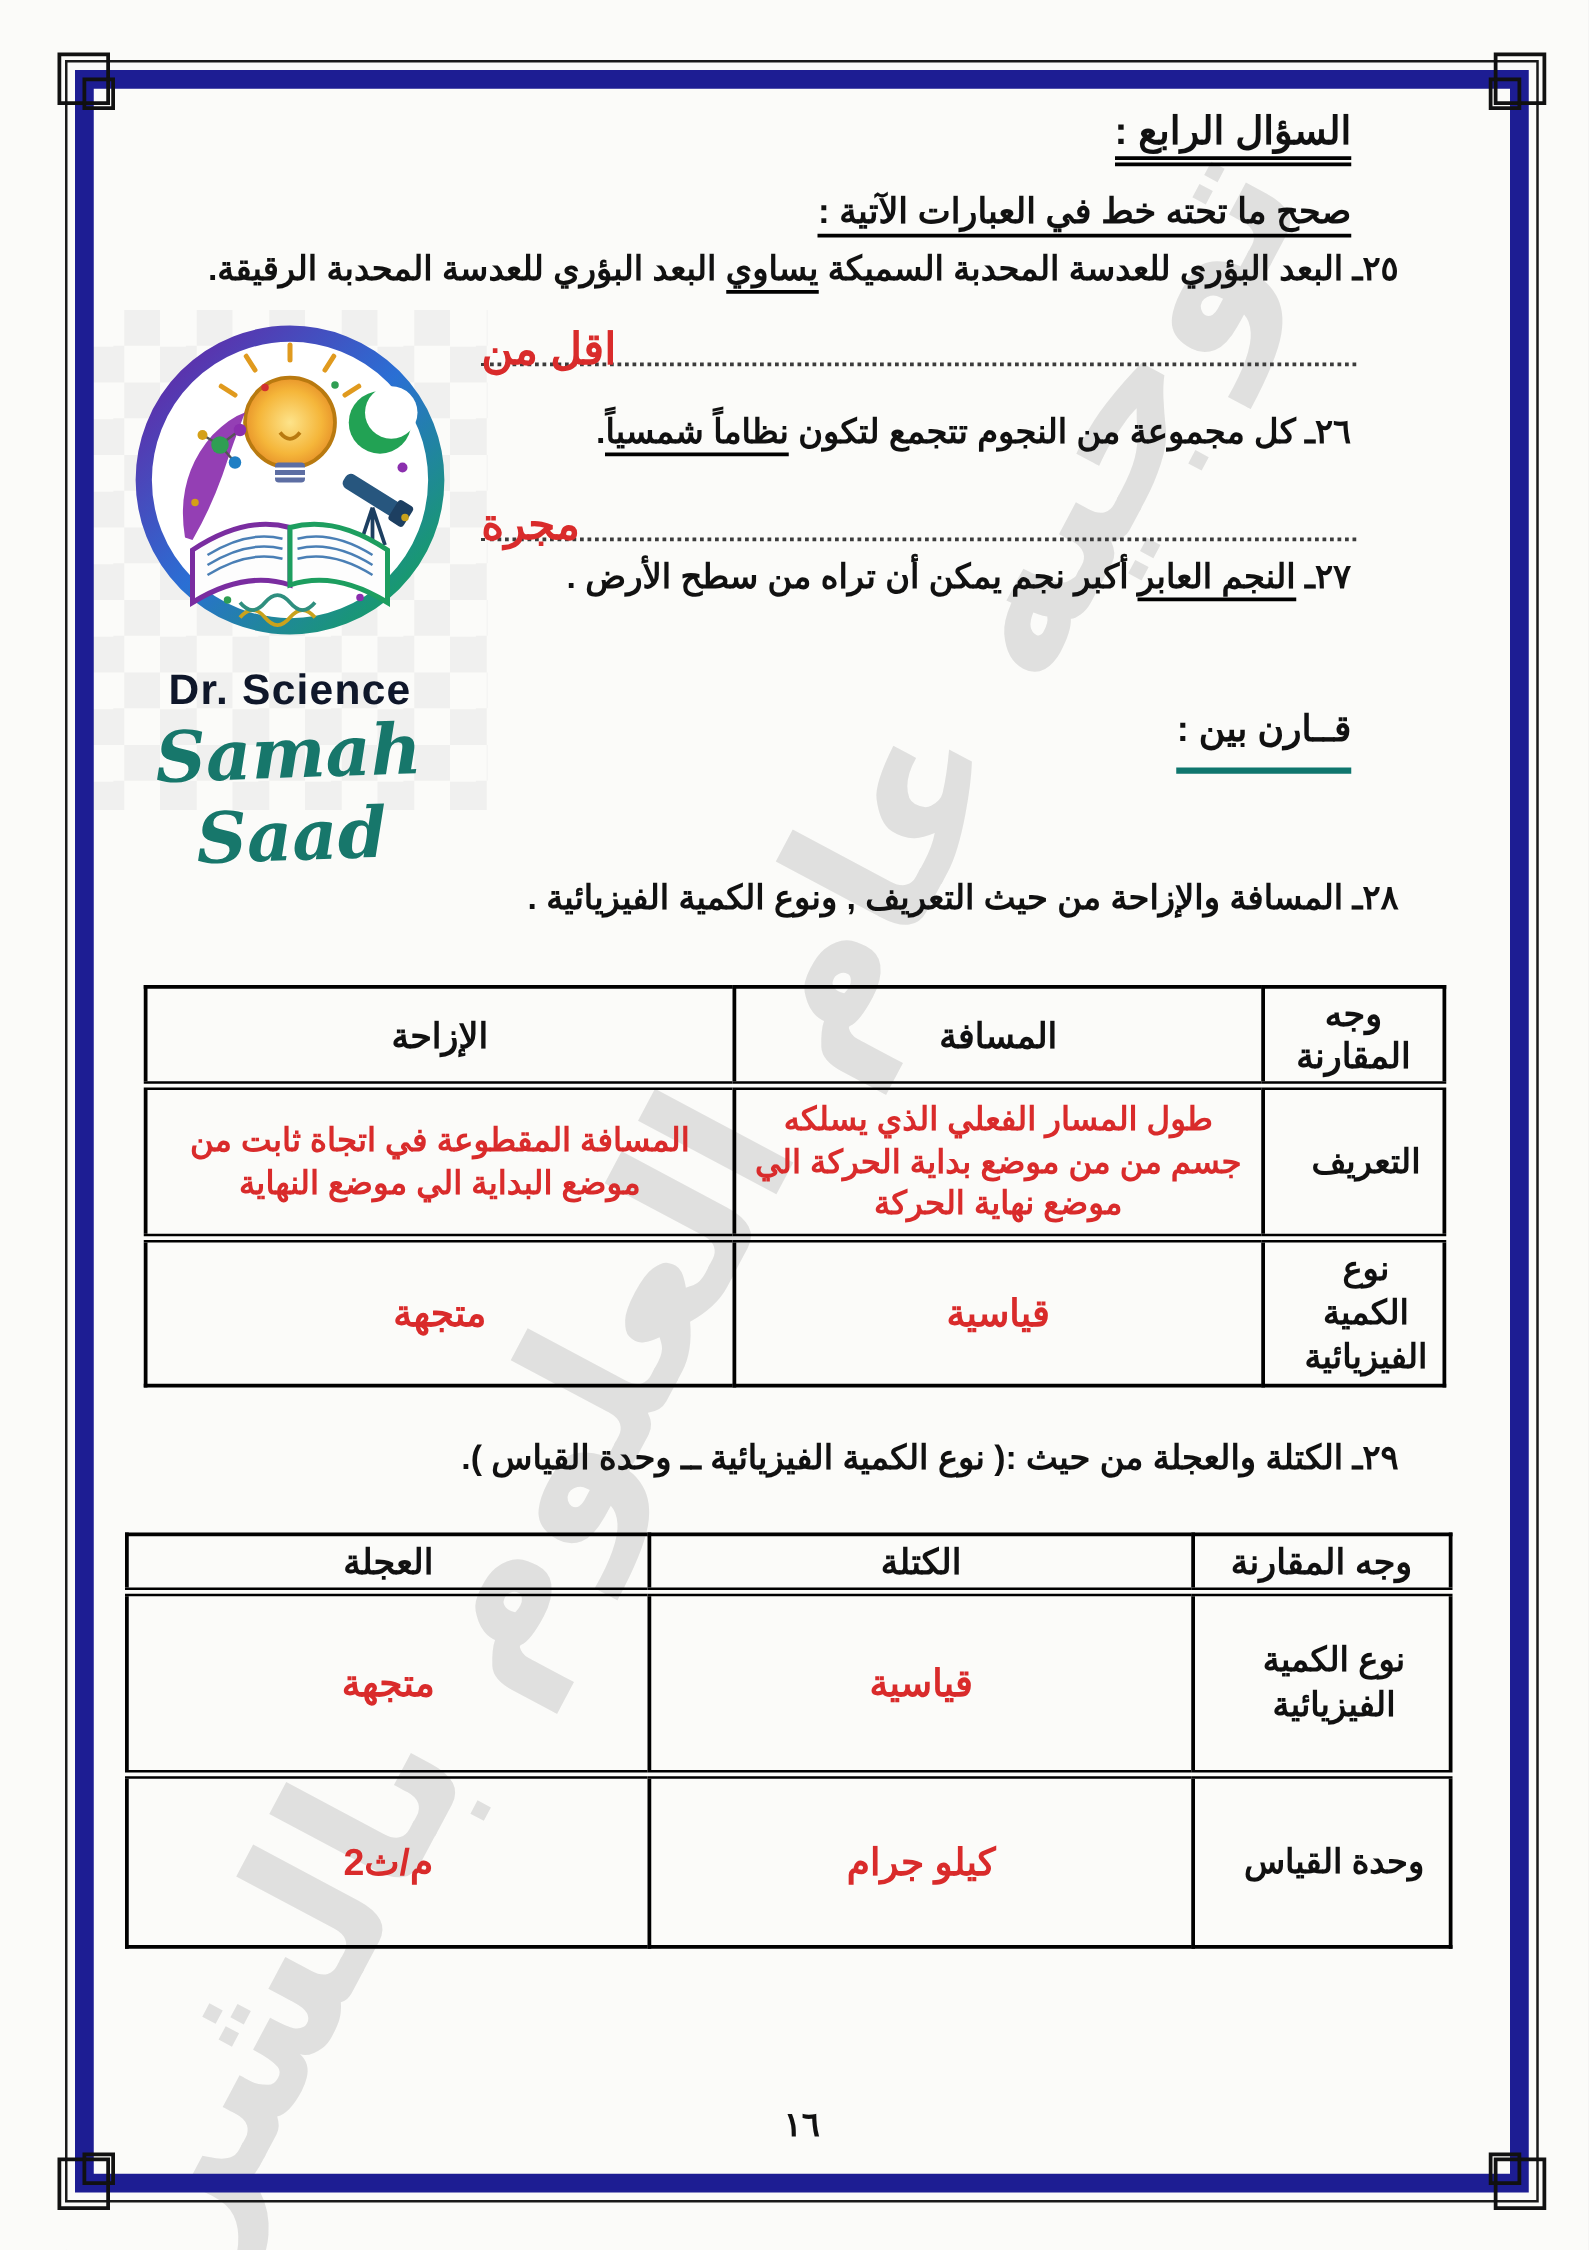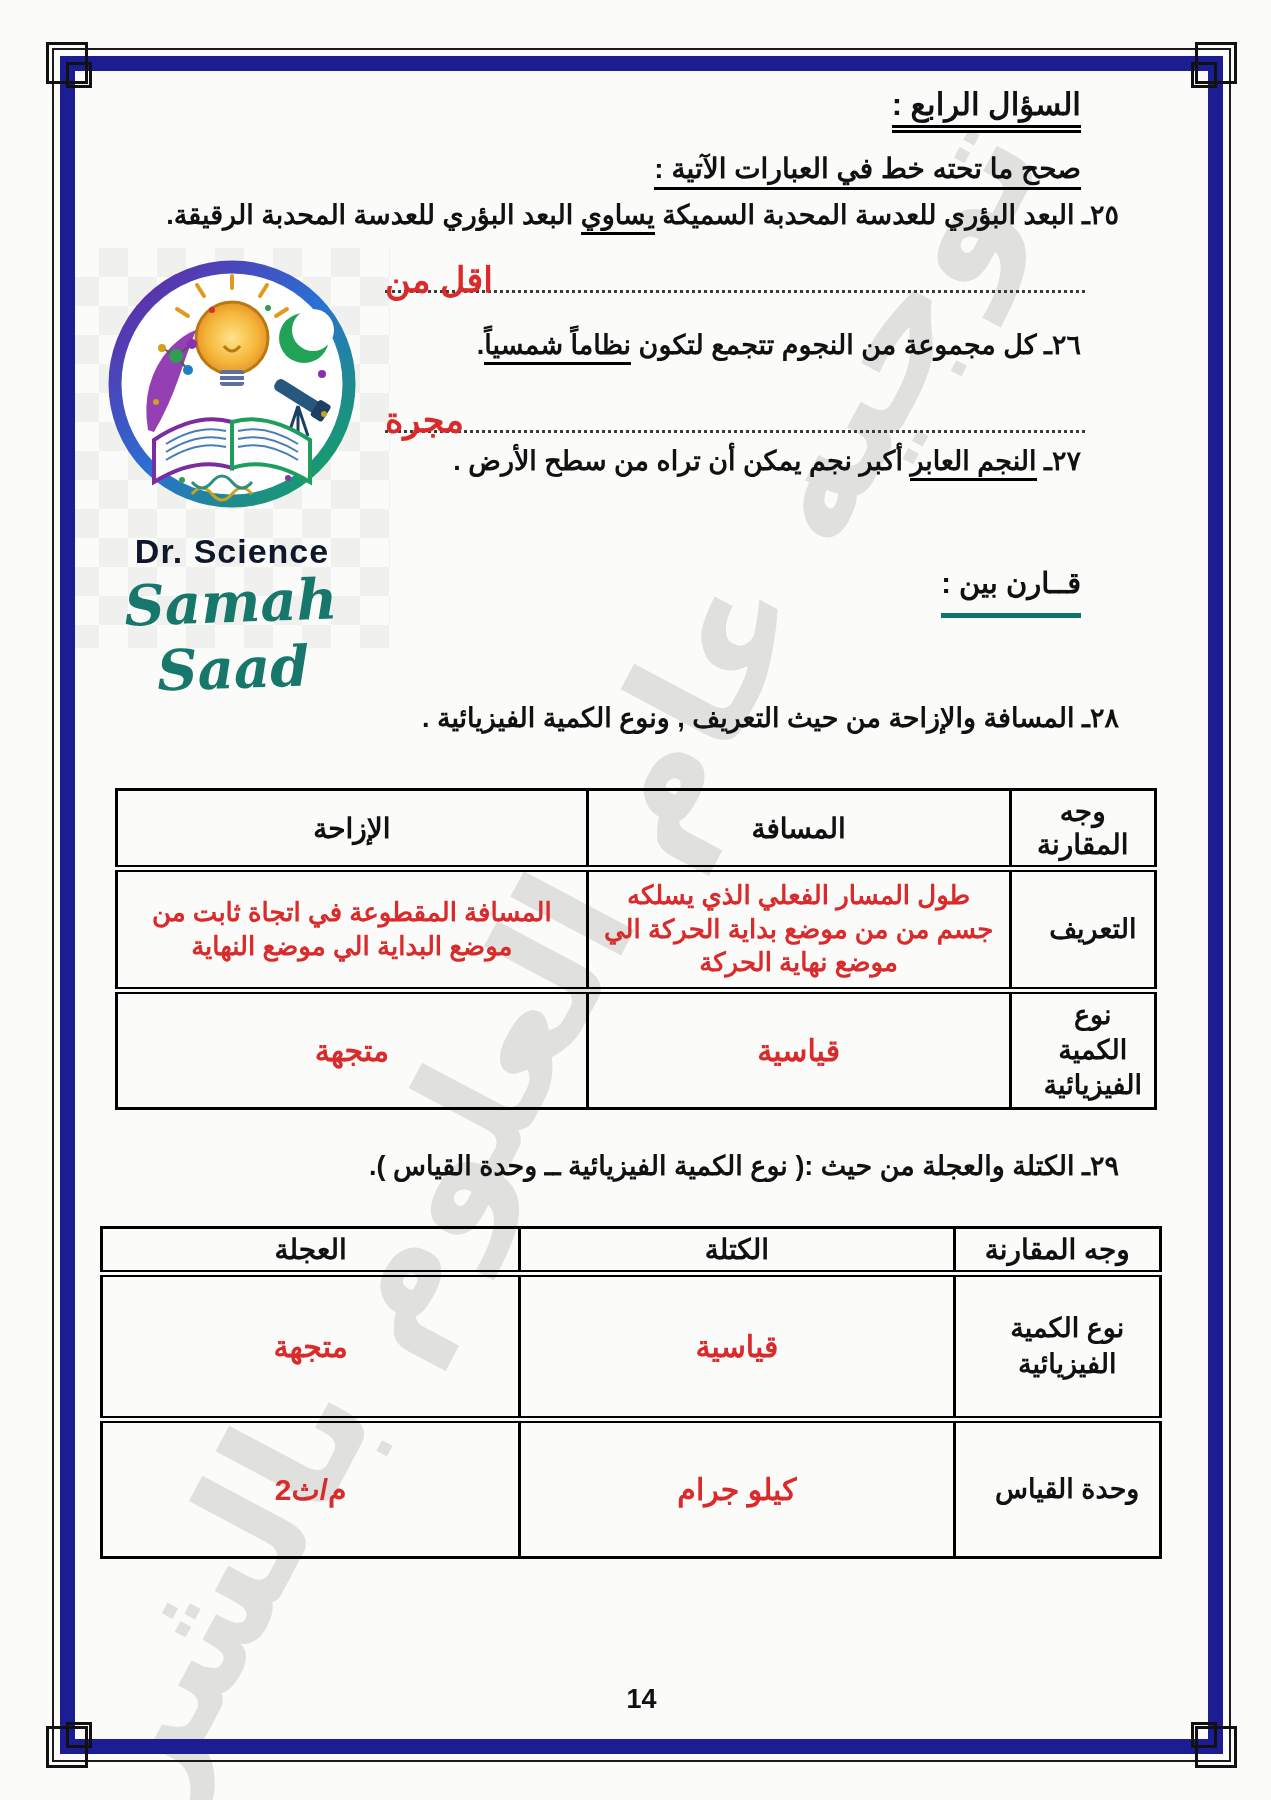--- a/index.html
+++ b/index.html
@@ -244,15 +244,15 @@
       <td class="redcell">متجهة</td>
     </tr>
     <tr class="r2">
       <td class="lbl">وحدة القياس</td>
       <td class="redcell ar">كيلو جرام</td>
       <td class="redcell ar">م/ث2</td>
     </tr>
   </tbody>
     </table>
 
-  <div class="blk pagenum">14</div>
+  <div class="blk pagenum">١٦</div>
 
 </div>
 
 </body></html>

